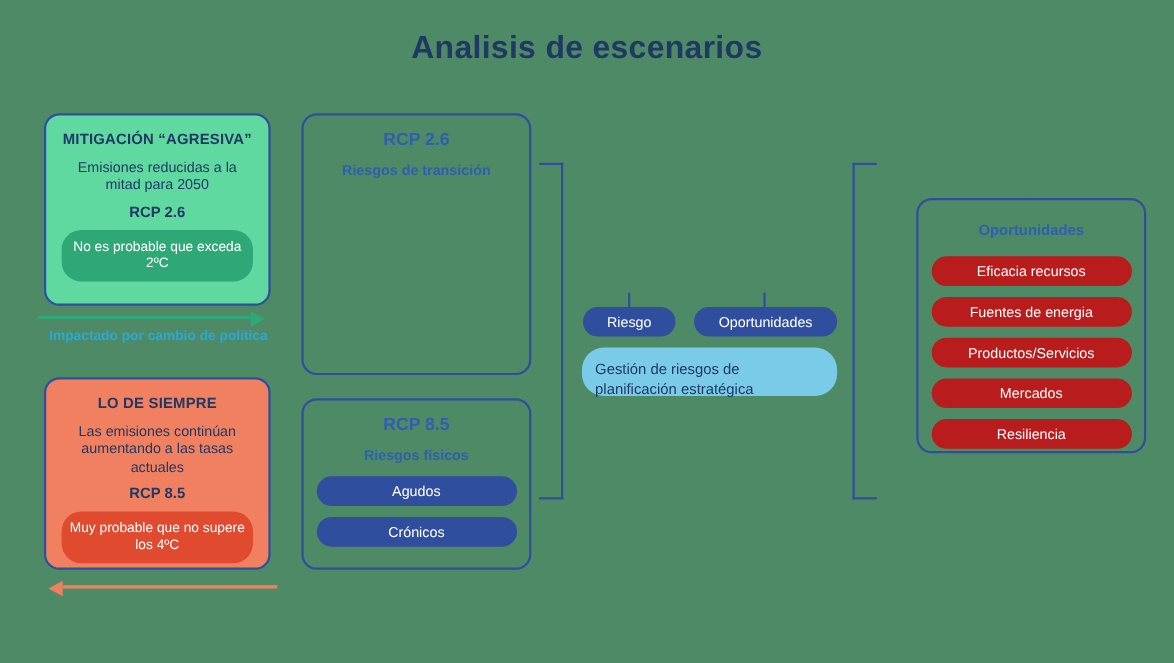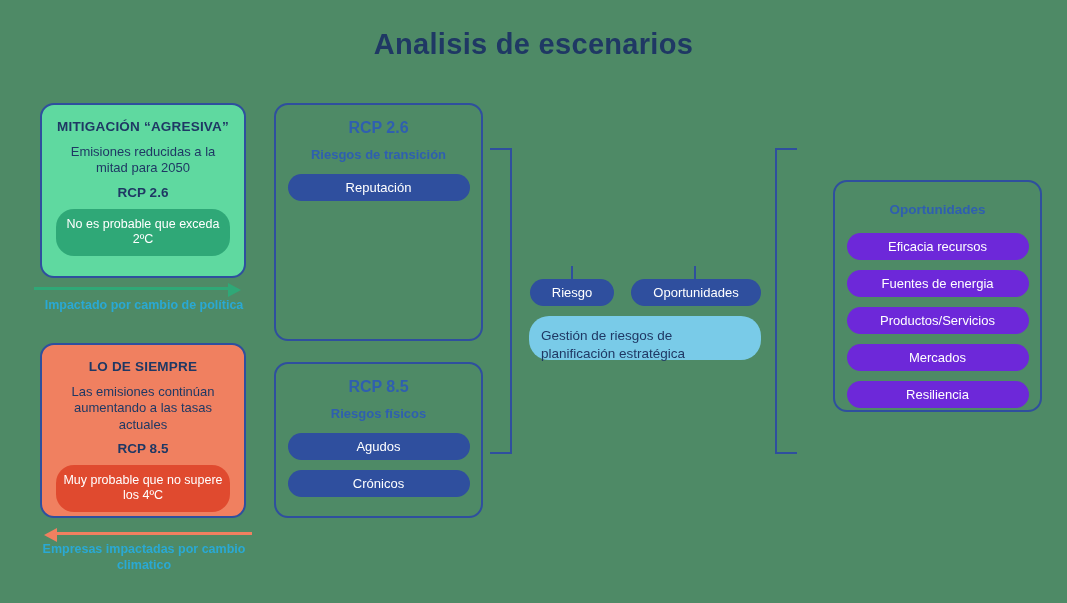--- a/index.html
+++ b/index.html
@@ -170,21 +170,21 @@
     text-align: center;
     font-size: 13.5px;
     font-weight: bold;
     color: #2f5fb0;
     margin-top: 20px;
     margin-bottom: 16px;
   }
   .pill-opp {
     display: block;
     margin: 0 auto 10px auto;
-    background: #6d28d9;
+    background: #b91c1c;
     color: #ffffff;
     border-radius: 16px;
     font-size: 13px;
     text-align: center;
     padding: 6px 10px;
     width: 182px;
   }
 </style>
 </head>
 <body>
@@ -206,26 +206,24 @@
 
   <div class="scenario orange" style="left:40px; top:343px; width:206px; height:175px;">
     <div class="head">LO DE SIEMPRE</div>
     <div class="body">Las emisiones continúan aumentando a las tasas actuales</div>
     <div class="rcp">RCP 8.5</div>
     <div class="pill-wide orange">Muy probable que no supere los 4ºC</div>
   </div>
 
   <div class="arrow-line" style="left:57px; top:532px; width:195px; background:#f08060;"></div>
   <div class="arrow-head" style="left:44px; top:528px; border-right:13px solid #f08060;"></div>
-  <div class="arrow-caption cap-orange" style="left:24px; top:542px; width:240px;">Empresas impactadas por cambio climatico</div>
 
   <div class="panel" style="left:274px; top:103px; width:209px; height:238px;">
     <div class="p-title">RCP 2.6</div>
     <div class="p-sub">Riesgos de transición</div>
-    <span class="pill">Reputación</span>
   </div>
 
   <div class="panel" style="left:274px; top:362px; width:209px; height:156px;">
     <div class="p-title">RCP 8.5</div>
     <div class="p-sub">Riesgos físicos</div>
     <span class="pill">Agudos</span>
     <span class="pill">Crónicos</span>
   </div>
 
   <div class="bracket" style="left:490px; top:148px; width:22px; height:306px;"></div>

